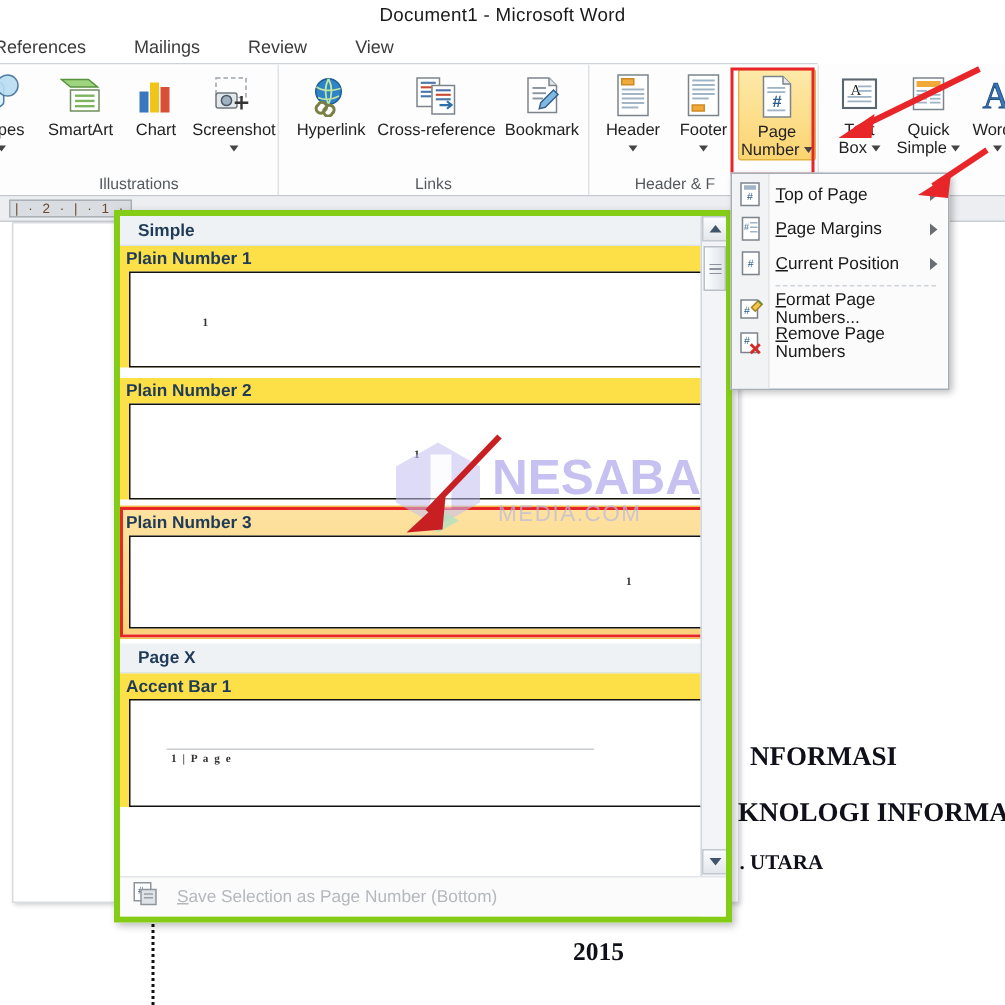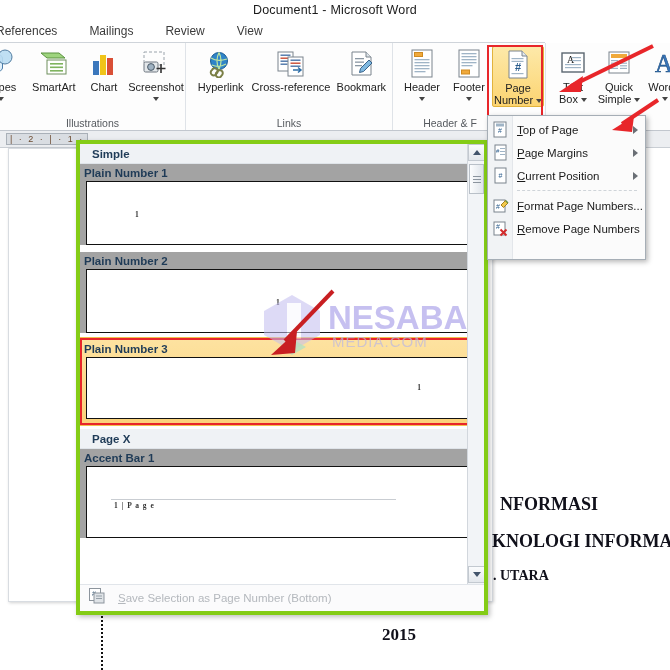--- a/index.html
+++ b/index.html
@@ -129,21 +129,21 @@
   .preview{
     margin:0 6px 0 6px; height:64px; background:#ffffff;
     border-left:1.5px solid #111; border-right:1.5px solid #111;
     border-top:1.5px solid #111; border-bottom:1.5px solid #111;
     position:relative;
   }
   .preview .pnum{
     position:absolute; font-family:"Liberation Serif",serif;
     font-size:7.5px; font-weight:bold; color:#333;
   }
-  .gal-item{ background:#a3a3a3; }
+  .gal-item{ background:#fde047; }
   .gal-item.selected{
     background:linear-gradient(#fde2a0,#fbd27a);
     border:2px solid #e8262a;
     outline:1px solid #f2c14e;
   }
   .gal-item.selected .item-title{ padding-left:2px; }
 
   #gal-scroll{
     position:absolute; right:0; top:0; width:17px; height:100%;
     background:#f2f4f7; border-left:1px solid #d2d7dd;
@@ -167,25 +167,24 @@
   #save-bar{
     position:absolute; left:0; bottom:0; width:412px; height:27px;
     background:#fbfbfc; border-top:1px solid #e1e5ea;
     display:flex; align-items:center; padding-left:8px;
   }
   #save-bar .lbl{ font-size:11.5px; color:#b4b8bd; margin-left:12px; }
   #save-bar .lbl u{ text-decoration:underline; }
 
   
   #menu{
-    position:absolute; left:487px; top:115px; width:159px; height:145px;
+    position:absolute; left:487px; top:115px; width:146px; height:145px;
     background:#fbfbfb; border:1px solid #a6aeb6;
     box-shadow:2px 2px 5px rgba(0,0,0,.28);
     z-index:50;
-    text-align:center;
   }
   #menu .gutter{
     position:absolute; left:0; top:0; width:25px; height:100%;
     background:#f1f3f5; border-right:1px solid #e3e6ea;
   }
   .mi{
     position:relative; height:23px; display:flex; align-items:center;
     padding-left:29px; font-size:11.5px; color:#1a1a1a; z-index:2;
   }
   .mi u{ text-decoration:underline; }

